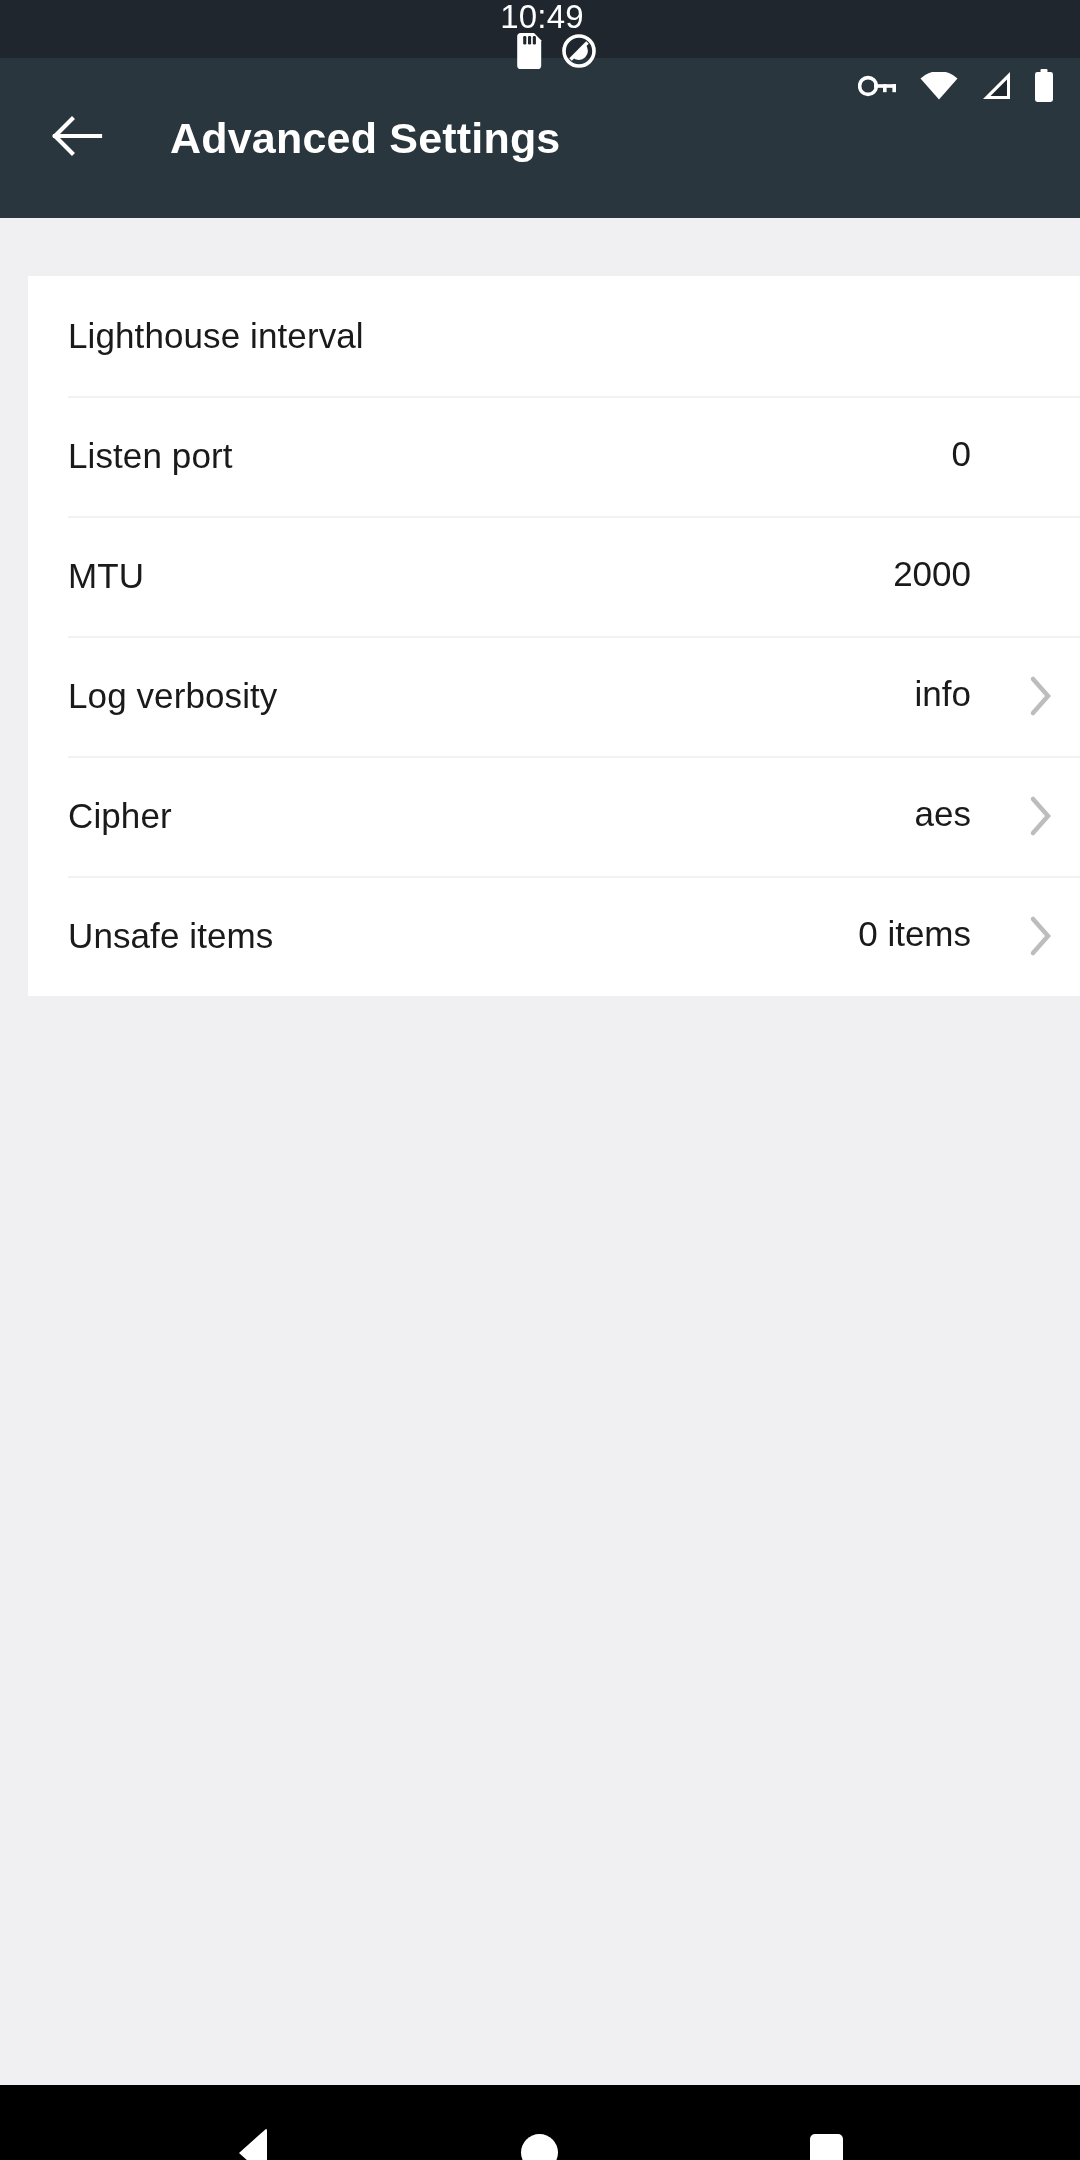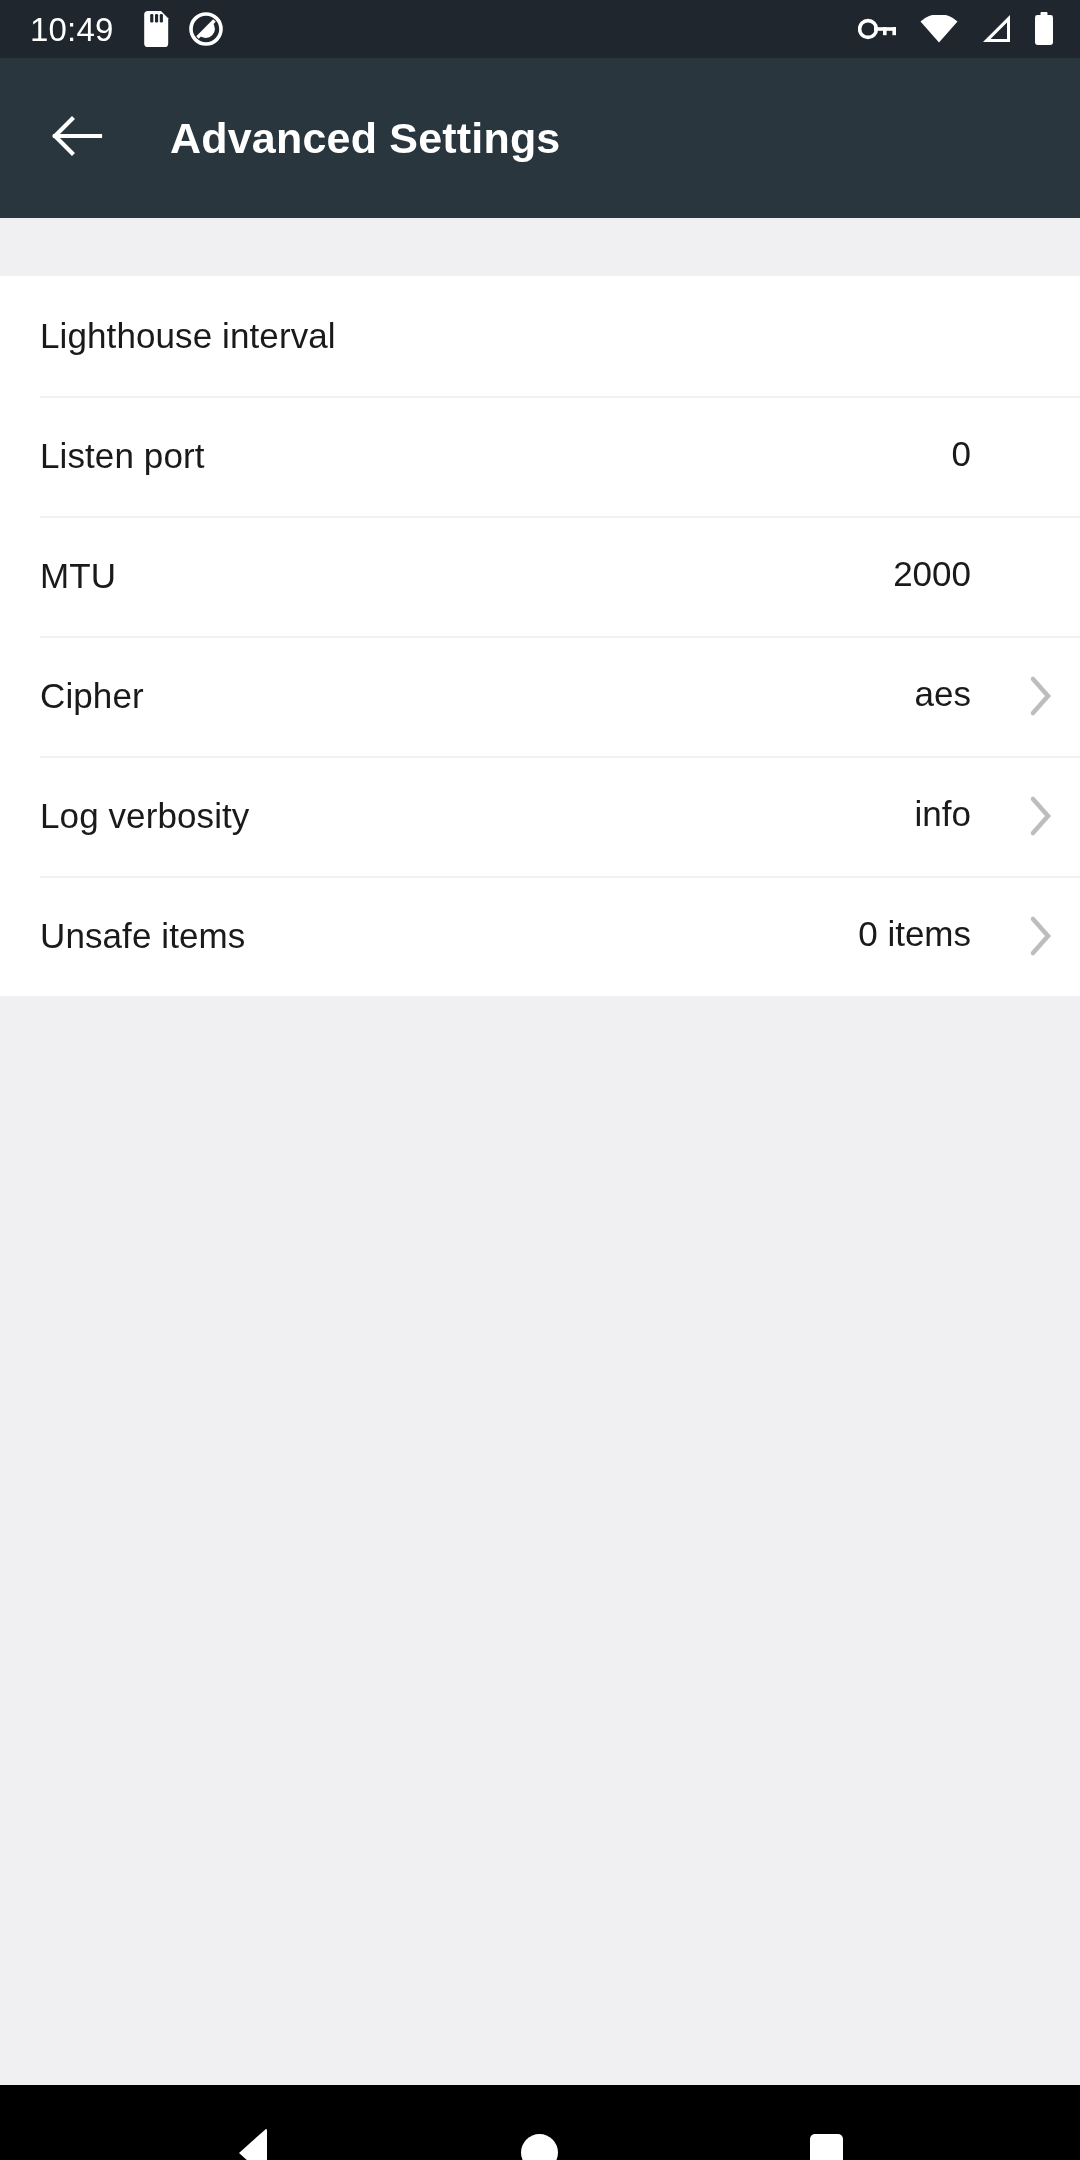--- a/index.html
+++ b/index.html
@@ -16,20 +16,21 @@
   }
 
   
   #status-bar {
     height: 58px;
     background: #1f262d;
     display: flex;
     align-items: center;
     padding: 0 26px 0 30px;
     box-sizing: border-box;
+    flex-direction: column;
   }
   #status-bar .clock {
     color: #ffffff;
     font-size: 33px;
     letter-spacing: 0.2px;
     line-height: 1;
   }
   #status-bar .left-icons {
     display: flex;
     align-items: center;
@@ -76,20 +77,21 @@
     background: #f0f0f3;
     height: 1867px;
     position: relative;
   }
   .section-gap {
     height: 58px;
     background: #f0f0f3;
   }
   .card {
     background: #ffffff;
+    margin-left: 28px;
   }
   .row {
     position: relative;
     height: 120px;
     display: flex;
     align-items: center;
     padding: 0 26px 0 40px;
     box-sizing: border-box;
     background: #ffffff;
     cursor: pointer;
@@ -269,35 +271,35 @@
         <span class="row-value"><span>2000</span><span class="unit"></span></span>
         <span class="chev-wrap" style="visibility: hidden;">
           <svg class="chev" width="26" height="44" viewBox="0 0 26 44" aria-hidden="true">
               <path d="M5 5 L20 22 L5 39" stroke="#bdbdbd" stroke-width="4.5" fill="none" stroke-linecap="round" stroke-linejoin="miter"></path>
             </svg>
         </span>
       </span>
     </div>
 
     <div class="row">
+      <span class="row-label">Log verbosity</span>
+      <span class="row-right">
+        <span class="row-value"><span>info</span><span class="unit"></span></span>
+        <span class="chev-wrap">
+          <svg class="chev" width="26" height="44" viewBox="0 0 26 44" aria-hidden="true">
+              <path d="M5 5 L20 22 L5 39" stroke="#bdbdbd" stroke-width="4.5" fill="none" stroke-linecap="round" stroke-linejoin="miter"></path>
+            </svg>
+        </span>
+      </span>
+    </div>
+
+    <div class="row">
       <span class="row-label">Cipher</span>
       <span class="row-right">
         <span class="row-value"><span>aes</span><span class="unit"></span></span>
-        <span class="chev-wrap">
-          <svg class="chev" width="26" height="44" viewBox="0 0 26 44" aria-hidden="true">
-              <path d="M5 5 L20 22 L5 39" stroke="#bdbdbd" stroke-width="4.5" fill="none" stroke-linecap="round" stroke-linejoin="miter"></path>
-            </svg>
-        </span>
-      </span>
-    </div>
-
-    <div class="row">
-      <span class="row-label">Log verbosity</span>
-      <span class="row-right">
-        <span class="row-value"><span>info</span><span class="unit"></span></span>
         <span class="chev-wrap">
           <svg class="chev" width="26" height="44" viewBox="0 0 26 44" aria-hidden="true">
               <path d="M5 5 L20 22 L5 39" stroke="#bdbdbd" stroke-width="4.5" fill="none" stroke-linecap="round" stroke-linejoin="miter"></path>
             </svg>
         </span>
       </span>
     </div>
 
     <div class="row">
       <span class="row-label">Unsafe items</span>

